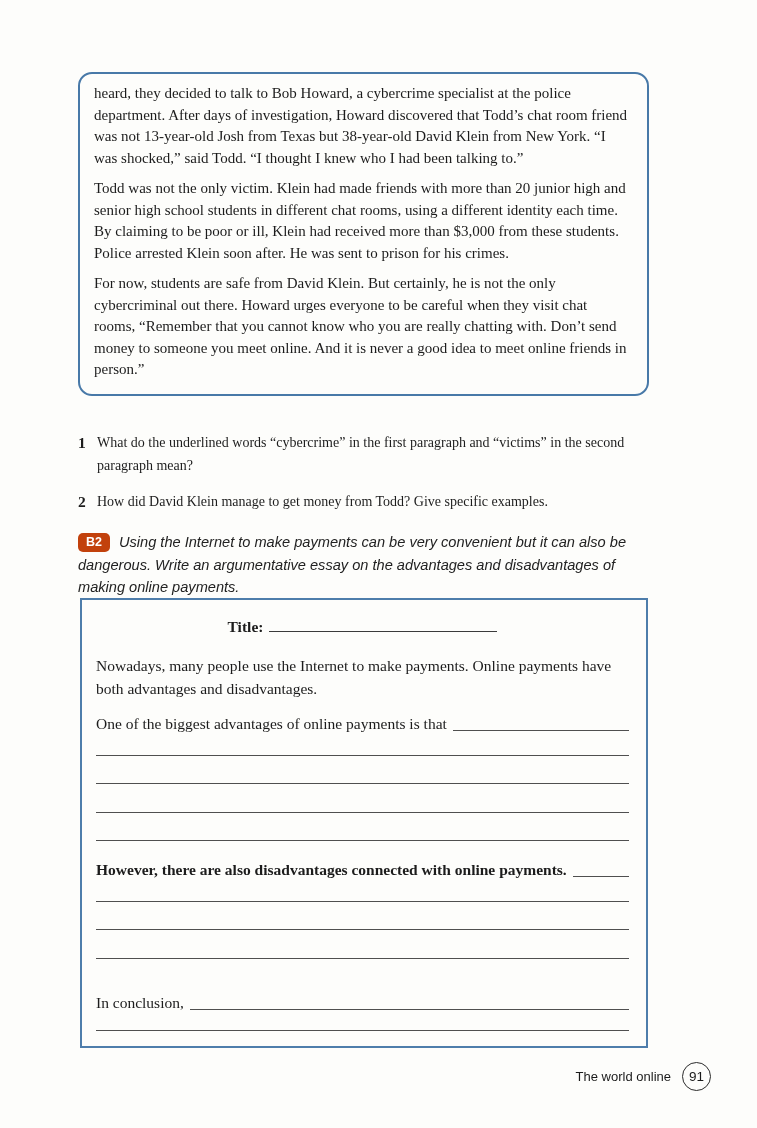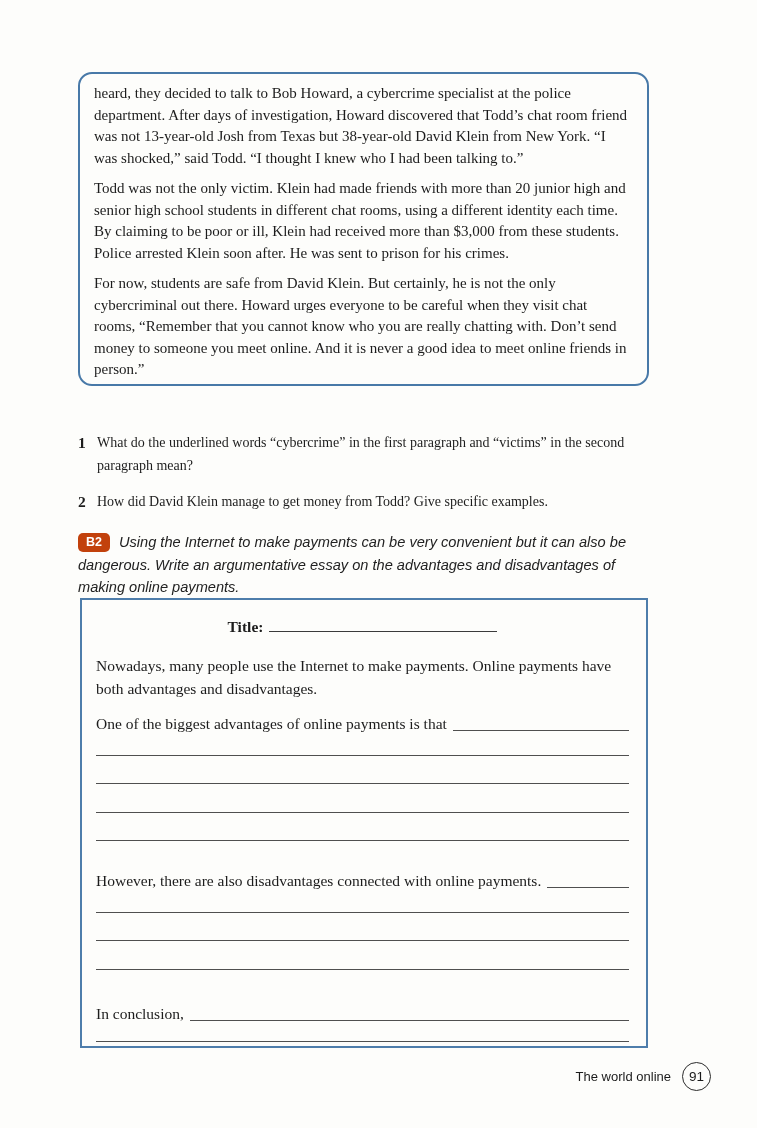--- a/index.html
+++ b/index.html
@@ -10,21 +10,21 @@
     background:#fdfdfb;
     font-family:"Liberation Serif", serif;
     color:#1d1d1d;
     overflow:hidden;
   }
   
   .reading-box{
     position:absolute;left:78px;top:72px;width:571px;
     box-sizing:border-box;
     border:2px solid #4879a8;border-radius:14px;
-    padding:9px 15px 1px 14px;
+    padding:9px 15px 11px 14px;
     background:#fdfdfb;
   }
   .reading-box p{
     margin:0 0 9px 0;
     font-size:15px;line-height:21.5px;
     color:#1c1c1c;
   }
   .reading-box p:last-child{margin-bottom:2px;}
   
   .questions{position:absolute;left:78px;top:431px;width:592px;}
@@ -71,21 +71,21 @@
   .intro-para{margin:0 0 12px 0;}
   .fill-row{display:flex;}
   .fill-line{
     flex:1;border-bottom:1.2px solid #4f4f4f;
     align-self:flex-end;margin:0 0 4px 6px;min-width:36px;
   }
   .rules-a{margin-top:-8px;}
   .rules-b{margin-top:-8px;}
   .rule{height:27.5px;border-bottom:1.2px solid #4f4f4f;}
   .rule-last{height:20px;border-bottom:1.2px solid #4f4f4f;margin-top:-4px;}
-  .row-however{margin-top:28px;}
+  .row-however{margin-top:17px;font-weight:bold;}
   .row-conclusion{margin-top:32px;}
   
   .footer{
     position:absolute;top:1062px;left:0;width:757px;
     display:flex;justify-content:flex-end;align-items:center;
     padding-right:46px;box-sizing:border-box;gap:11px;
     font-family:"Liberation Sans", sans-serif;
   }
   .footer-label{font-size:13px;color:#1a1a1a;}
   .page-circle{

